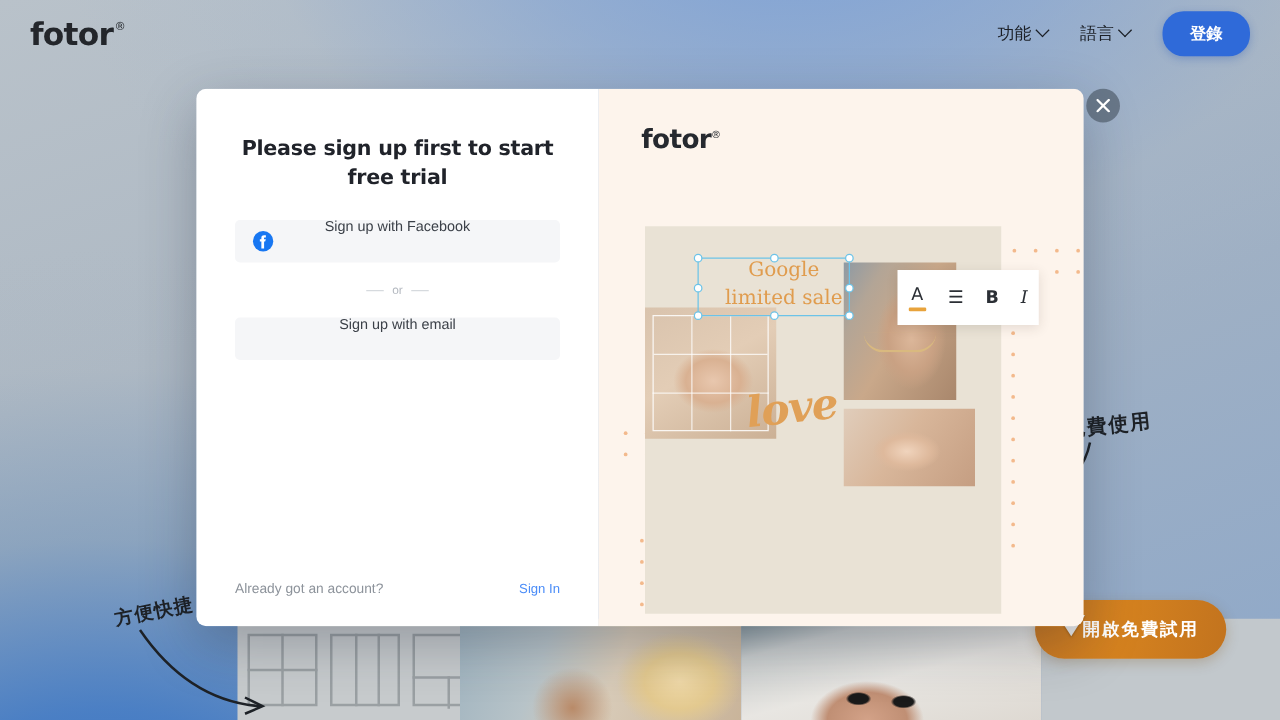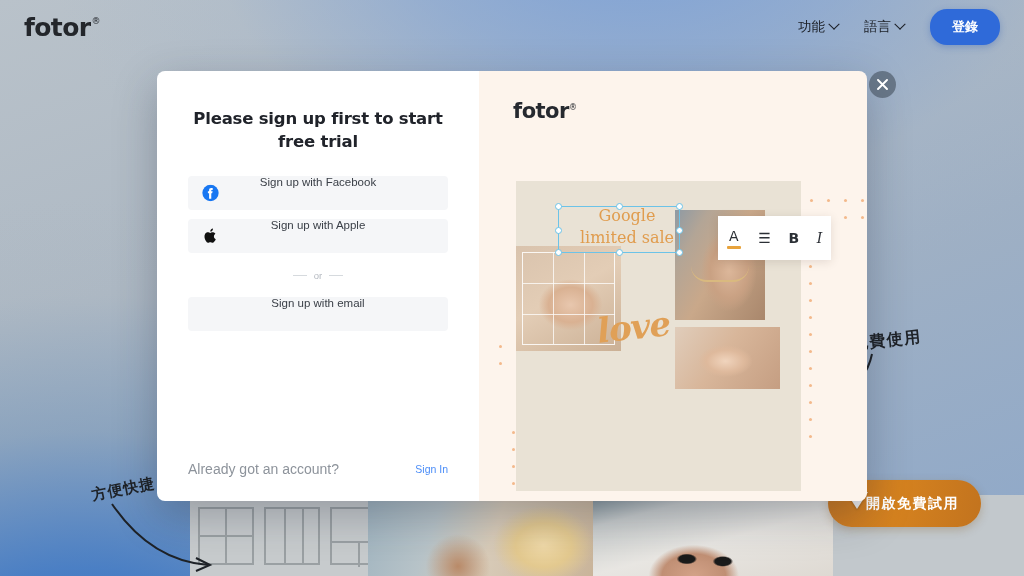--- a/index.html
+++ b/index.html
@@ -191,21 +191,21 @@
   #or-divider {
     display: flex; align-items: center; justify-content: center;
     gap: 7px; margin: 8px 0 7px 0;
     font-size: 9.5px; color: #b4b9c0;
   }
   #or-divider .bar { width: 14px; height: 1px; background: #d6dade; }
   #signup-footer {
     margin-top: auto; padding-bottom: 24px;
     display: flex; align-items: center; justify-content: space-between;
   }
-  #footer-q { font-size: 14px; color: #8d939b; text-align: center; }
+  #footer-q { font-size: 11px; color: #8d939b; text-align: center; }
   #footer-signin { font-size: 10.5px; color: #4b8df8; cursor: pointer; text-decoration: none; }
 
   
   #promo-pane {
     flex: 1; background: #fdf4ec; position: relative; overflow: hidden;
   }
   #promo-logo {
     position: absolute; left: 34px; top: 28px;
     font-size: 21px; font-weight: 700; color: #26292f;
     letter-spacing: -0.5px;
@@ -394,28 +394,20 @@
         <span class="p-icon">
           <svg width="17" height="17" viewBox="0 0 24 24">
             <circle cx="12" cy="12" r="11.5" fill="#1877F2"></circle>
             <path d="M15.3 12.2h-2.2v8h-3.1v-8H8.3V9.6h1.7V8.2c0-1.9.8-3.1 3.1-3.1h2v2.6h-1.2c-.8 0-.9.3-.9.9v1h2.1l-.8 2.6z" fill="#fff"></path>
           </svg>
         </span>
         <span class="p-label">Sign up with Facebook</span>
       </button>
 
 
-      <button class="provider-btn">
-        <span class="p-icon">
-          <svg width="15" height="17" viewBox="0 0 24 28">
-            <path fill="#111" d="M17.6 14.8c0-3 2.4-4.4 2.5-4.5-1.4-2-3.5-2.3-4.2-2.3-1.8-.2-3.5 1-4.4 1-.9 0-2.3-1-3.8-1C5.8 8 4 9.1 3 10.9c-2 3.5-.5 8.7 1.4 11.5.9 1.4 2.1 2.9 3.6 2.8 1.4-.1 2-.9 3.7-.9s2.2.9 3.8.9c1.6 0 2.6-1.4 3.5-2.8 1.1-1.6 1.6-3.1 1.6-3.2-.1 0-3-1.2-3-4.4zM14.9 5.2c.8-1 1.3-2.3 1.2-3.7-1.1.1-2.5.8-3.3 1.7-.7.8-1.4 2.2-1.2 3.5 1.3.1 2.5-.6 3.3-1.5z"></path>
-          </svg>
-        </span>
-        <span class="p-label">Sign up with Apple</span>
-      </button>
 
       <div id="or-divider">
         <span class="bar"></span>
         <span>or</span>
         <span class="bar"></span>
       </div>
 
       <button class="provider-btn">
         <span class="p-label">Sign up with email</span>
       </button>

